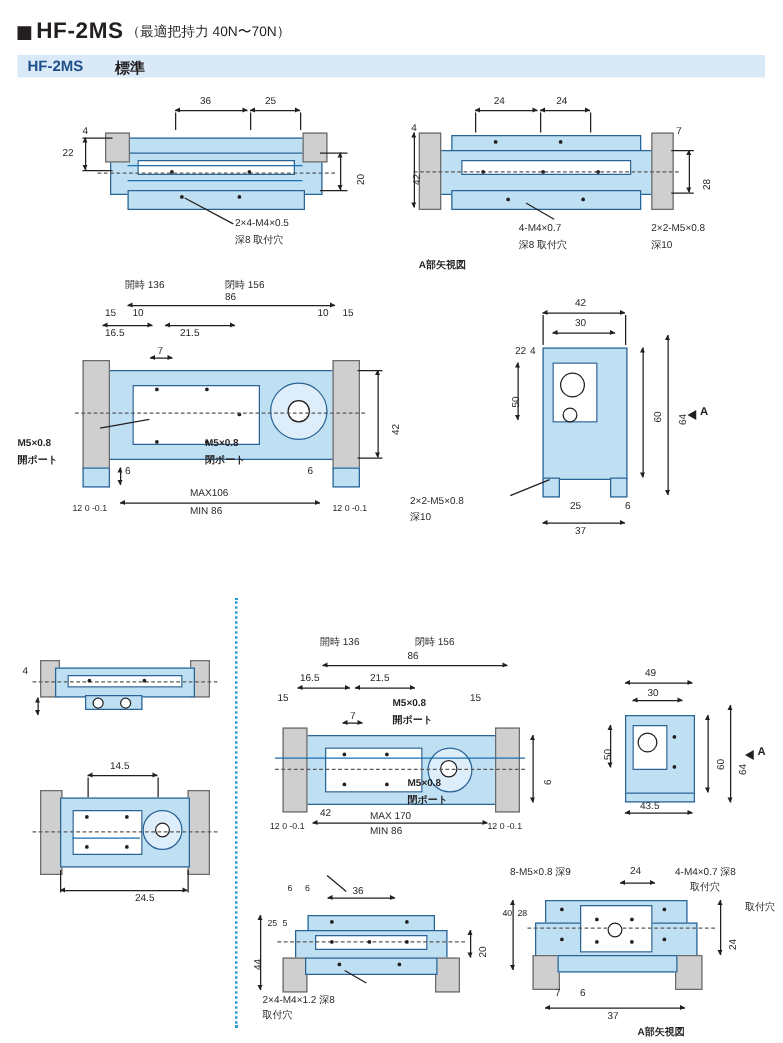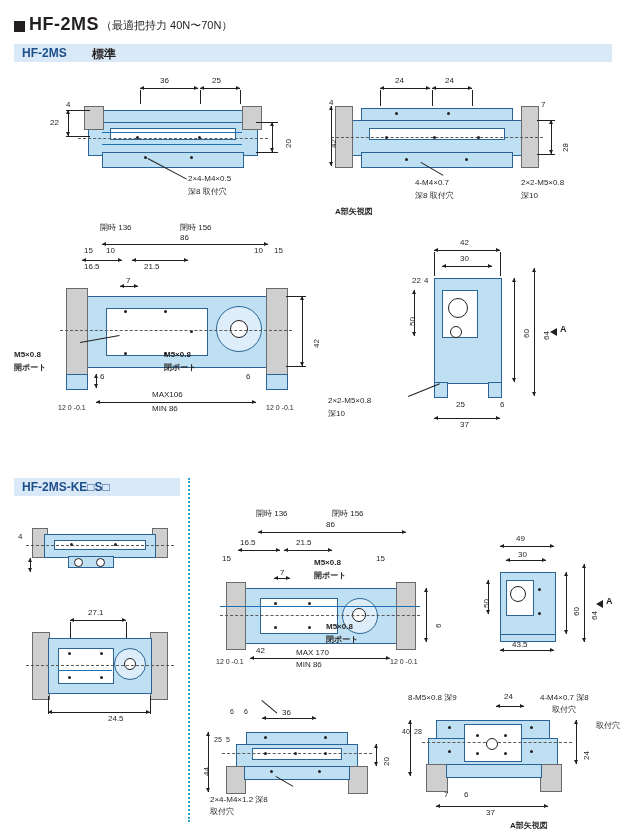--- a/index.html
+++ b/index.html
@@ -239,43 +239,40 @@
     <div class="t" style="left:66px;top:178px;">25</div>
     <div class="t" style="left:110px;top:178px;">6</div>
     <div class="dim" style="left:44px;top:196px;width:66px;"></div>
     <div class="t" style="left:70px;top:198px;">37</div>
 
     <div class="lead" style="left:18px;top:174px;width:34px;transform:rotate(-22deg);"></div>
     <div class="t" style="left:-62px;top:174px;">2×2-M5×0.8</div>
     <div class="t" style="left:-62px;top:186px;">深10</div>
   </div>
 
-  <div class="band" style="left:14px;top:478px;width:166px;">
-    <div class="bl">HF-2MS-KE□S□</div>
-  </div>
 
   <div class="dotted-sep" style="left:188px;top:478px;height:344px;"></div>
 
   <div class="blk" style="left:14px;top:506px;width:170px;height:300px;">
 
     <div class="body-g" style="left:18px;top:22px;width:14px;height:28px;"></div>
     <div class="body-g" style="left:138px;top:22px;width:14px;height:28px;"></div>
     <div class="body-f" style="left:30px;top:28px;width:110px;height:22px;"></div>
     <div class="body-w" style="left:40px;top:34px;width:90px;height:8px;"></div>
     <div class="cl" style="left:12px;top:39px;width:148px;"></div>
     <div class="dot" style="left:56px;top:37px;"></div>
     <div class="dot" style="left:100px;top:37px;"></div>
     <div class="body-f" style="left:54px;top:50px;width:44px;height:10px;"></div>
     <div class="circ2" style="left:60px;top:52px;width:7px;height:7px;"></div>
     <div class="circ2" style="left:82px;top:52px;width:7px;height:7px;"></div>
     <div class="t" style="left:4px;top:26px;">4</div>
     <div class="dimv" style="left:16px;top:52px;height:14px;"></div>
 
     <div class="dim" style="left:56px;top:114px;width:56px;"></div>
-    <div class="t" style="left:74px;top:102px;">27.1</div>
+    <div class="t" style="left:74px;top:102px;">14.5</div>
     <div class="ext" style="left:56px;top:116px;height:16px;"></div>
     <div class="ext" style="left:112px;top:116px;height:16px;"></div>
 
     <div class="body-g" style="left:18px;top:126px;width:16px;height:66px;"></div>
     <div class="body-g" style="left:136px;top:126px;width:16px;height:66px;"></div>
     <div class="body-f" style="left:34px;top:132px;width:102px;height:54px;"></div>
     <div class="body-w" style="left:44px;top:142px;width:54px;height:34px;"></div>
     <div class="circ" style="left:100px;top:142px;width:30px;height:30px;"></div>
     <div class="circ2" style="left:110px;top:152px;width:10px;height:10px;"></div>
     <div class="dot" style="left:54px;top:146px;"></div>

